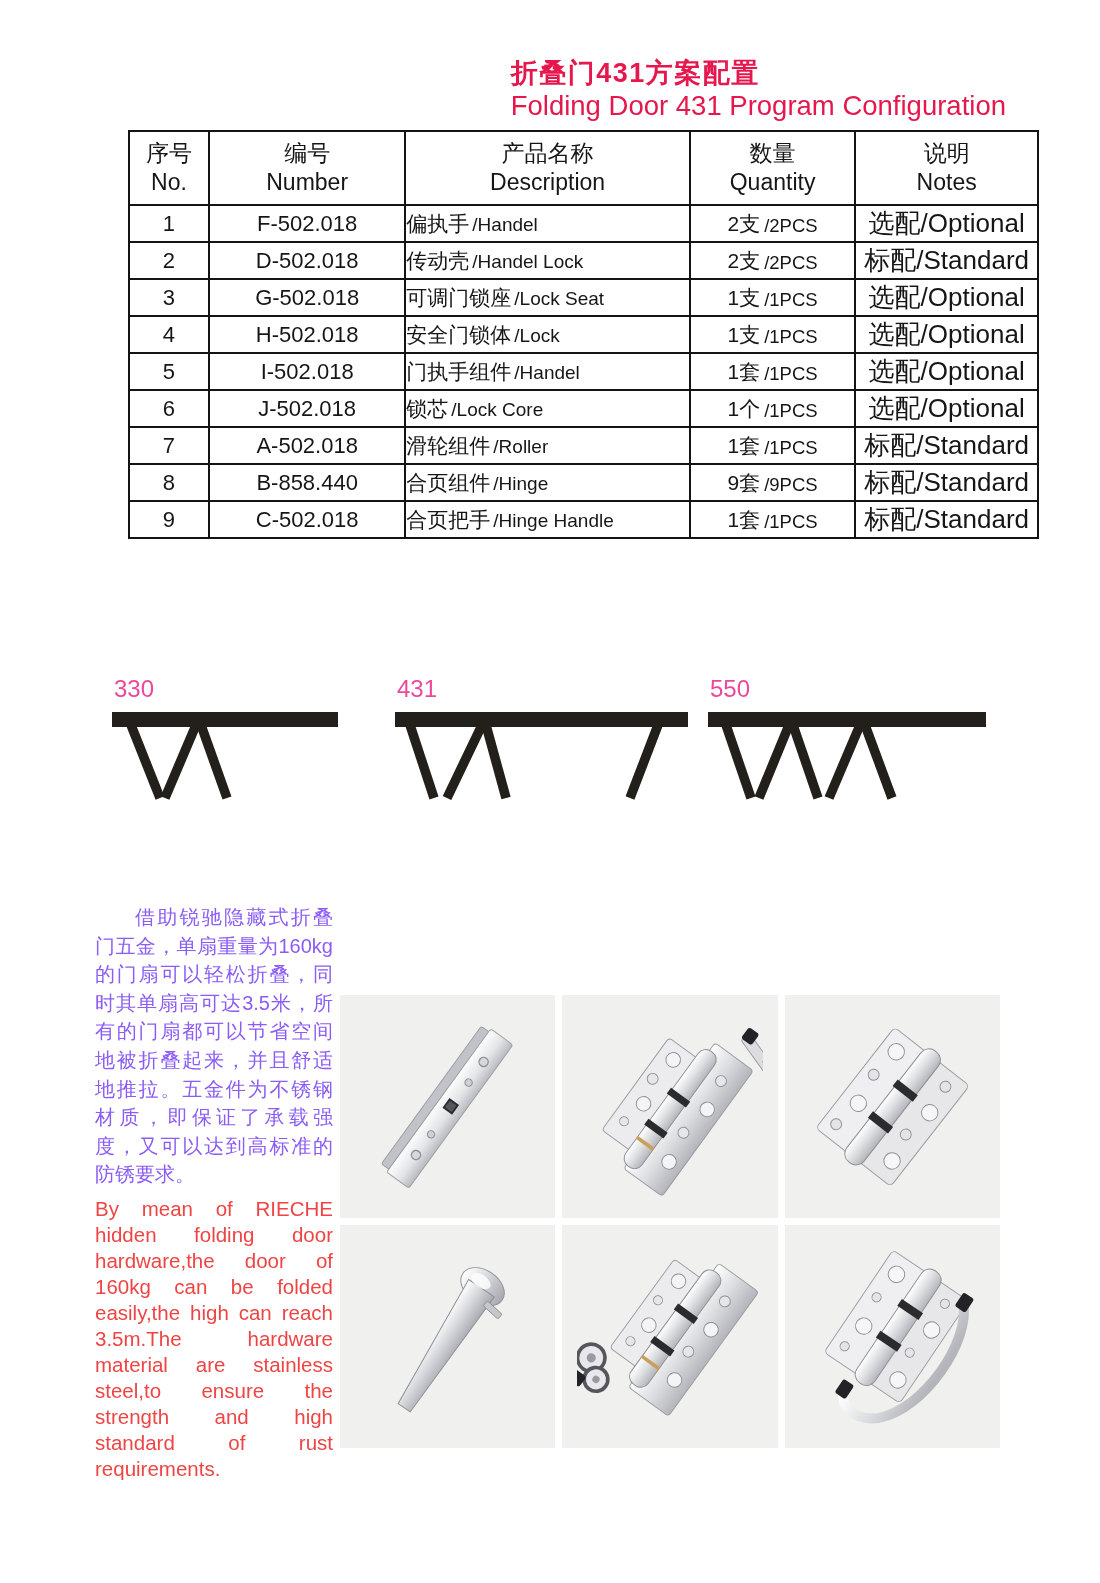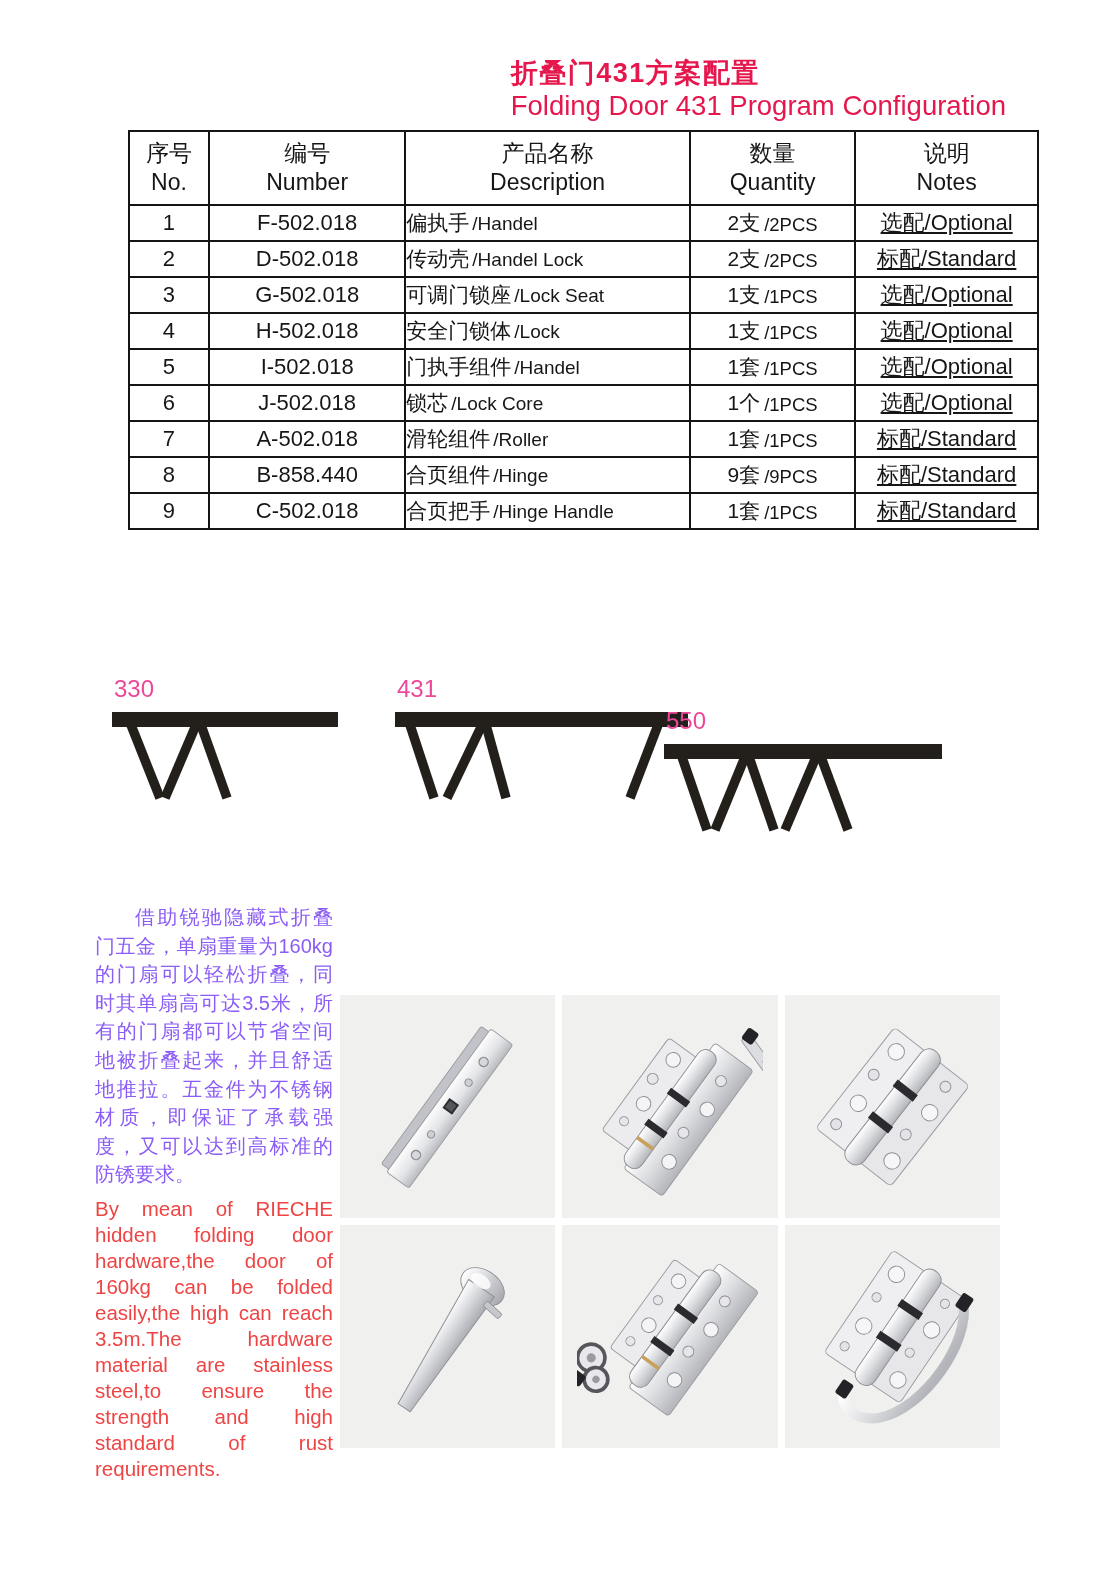--- a/index.html
+++ b/index.html
@@ -19,30 +19,30 @@
   thead th{height:72px;font-weight:normal;}
   .th-cn{display:block;font-size:23px;line-height:29px;}
   .th-en{display:block;font-size:23px;line-height:29px;}
   tbody td{height:34px;text-align:center;}
   td.no,td.num{font-size:22px;}
   td.desc{text-align:left;padding-left:26px;}
   .desc-cn{font-size:21px;}
   .desc-en{font-size:19px;margin-left:3px;}
   .qty-cn{font-size:21px;}
   .qty-en{font-size:18.5px;margin-left:4px;position:relative;top:1px;}
-  td.notes{font-size:22px;text-decoration:underline;}
+  td.notes{font-size:26px;}
 
   
   .alloc-heading{position:absolute;left:94px;top:616px;color:var(--red);
                  font-size:37px;font-weight:bold;letter-spacing:1px;}
   .diagram{position:absolute;top:676px;}
   .diagram .dia-label{font-size:24px;color:#ec4899;line-height:26px;margin-bottom:3px;margin-left:2px;}
   .d330{left:112px;width:226px;}
   .d431{left:395px;width:293px;}
-  .d550{left:664px;width:278px;margin-top:32px;}
+  .d550{left:708px;width:278px;}
 
   
   .text-col{position:absolute;left:95px;top:903px;width:238px;}
   .para-cn{margin:0;font-size:20px;line-height:28.6px;text-align:justify;text-indent:2em;
            color:#8b5cf6;font-weight:500;word-break:break-all;}
   .para-en{margin:7px 0 0 0;font-size:20.5px;line-height:26px;text-align:justify;color:#ef4444;}
 
   
   .photo-grid{position:absolute;left:340px;top:995px;width:660px;display:grid;
               grid-template-columns:repeat(3,1fr);grid-auto-rows:223px;gap:7px;}

